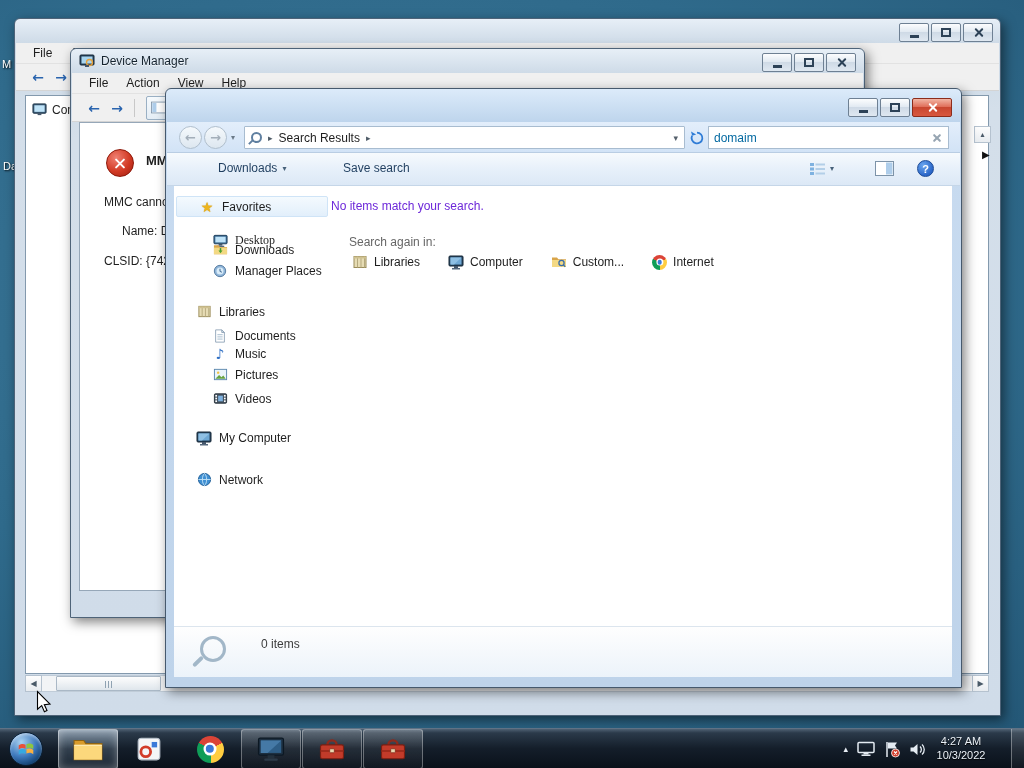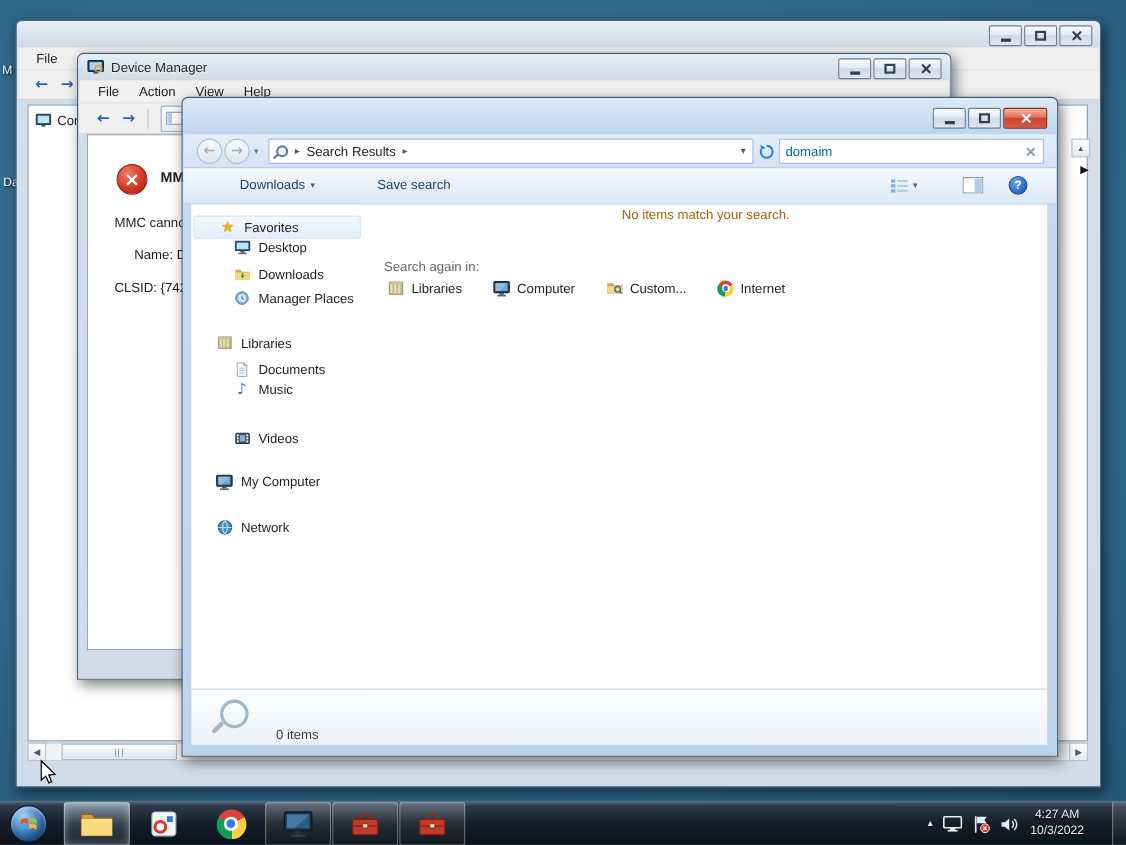--- a/index.html
+++ b/index.html
@@ -76,31 +76,31 @@
 .sw-content{position:absolute;left:8px;right:9px;top:97px;bottom:61px;background:#fff;overflow:hidden;}
 .sidebar{position:absolute;left:0;top:0;bottom:0;width:157px;background:#fff;}
 .sb-row{position:absolute;left:0;width:157px;height:21px;display:flex;align-items:center;gap:7px;white-space:nowrap;}
 .sb-hdr{padding-left:22px;}
 .sb-itm{padding-left:38px;}
 .sb-sel{left:2px;width:152px;background:linear-gradient(#f4fafe,#e2effb);border:1px solid #cfe4f7;border-radius:2px;}
 .sb-ico{width:16px;height:16px;flex:0 0 16px;display:flex;align-items:center;justify-content:center;}
 .star{color:#edb51e;font-size:14px;text-shadow:0 0 1px #b9820a;}
 .note{color:#2f6fc4;font-size:14px;}
 .main{position:absolute;left:157px;right:0;top:0;bottom:0;}
-.emptymsg{position:absolute;left:0;right:0;top:2px;text-align:center;color:#a16207;}
+.emptymsg{position:absolute;left:0;right:0;top:13px;text-align:left;color:#6d28d9;}
 .againlbl{position:absolute;left:18px;top:49px;color:#666;}
 .targets{position:absolute;left:14px;top:64px;display:flex;gap:14px;}
 .target{display:flex;align-items:center;gap:6px;padding:3px 6px;border:1px solid transparent;border-radius:2px;}
 .chrome-ball{position:relative;width:15px;height:15px;border-radius:50%;background:conic-gradient(from -60deg,#db4437 0 120deg,#ffcd40 120deg 240deg,#0f9d58 240deg 360deg);}
 .chrome-ball::before{content:"";position:absolute;left:50%;top:50%;width:48%;height:48%;transform:translate(-50%,-50%);background:#fff;border-radius:50%;}
 .chrome-ball::after{content:"";position:absolute;left:50%;top:50%;width:31%;height:31%;transform:translate(-50%,-50%);background:#3a79d8;border-radius:50%;}
 .sw-status{position:absolute;left:8px;right:9px;bottom:10px;height:51px;background:linear-gradient(#fefefe,#ecf3fa);border-top:1px solid #dce5ee;}
 .bigmag{position:absolute;left:26px;top:9px;width:26px;height:26px;border:3px solid #a2b7c8;border-radius:50%;}
 .bigmag::after{content:"";position:absolute;width:4px;height:13px;background:#a2b7c8;left:-7px;bottom:-9px;transform:rotate(45deg);border-radius:2px;}
-.statustxt{position:absolute;left:77px;top:10px;color:#3c3c3c;margin-top:24px;}
+.statustxt{position:absolute;left:87px;top:10px;color:#3c3c3c;}
 
 
 .taskbar{position:absolute;left:0;right:0;bottom:0;height:40px;background:linear-gradient(#506274 0%,#2b3a4a 10%,#141e2a 50%,#0a111a 100%);border-top:1px solid #607285;z-index:10;}
 .orb{position:absolute;left:9px;top:3px;width:34px;height:34px;border-radius:50%;background:radial-gradient(circle at 35% 28%,#a9d2f2,#3d78bc 48%,#123f6e 78%,#0a2b4e);border:1px solid #0b1f33;display:flex;align-items:center;justify-content:center;box-shadow:inset 0 2px 3px rgba(255,255,255,.5);}
 .tb-items{position:absolute;left:58px;top:0;height:40px;display:flex;gap:1px;}
 .tb-item{width:60px;height:40px;display:flex;align-items:center;justify-content:center;border-radius:3px;}
 .running{background:linear-gradient(rgba(255,255,255,.24),rgba(255,255,255,.07) 50%,rgba(255,255,255,.03));border:1px solid rgba(255,255,255,.34);}
 .activeapp{background:linear-gradient(rgba(220,238,255,.5),rgba(190,220,245,.18) 50%,rgba(160,200,235,.12));border:1px solid rgba(255,255,255,.5);box-shadow:inset 0 0 8px rgba(255,255,255,.35);}
 .tray{position:absolute;right:98px;top:0;height:40px;display:flex;align-items:center;gap:9px;}
 .traychev{color:#e8eef5;font-size:9px;}
@@ -282,21 +282,21 @@
         <span>?</span>
       </div>
   </div>
 
   <div class="sw-content">
     <div class="sidebar">
       <div class="sb-row sb-hdr sb-sel" style="top:10px;">
         <span class="sb-ico star g">★</span>
         <span>Favorites</span>
       </div>
-      <div class="sb-row sb-itm" style="top:28px;">
+      <div class="sb-row sb-itm" style="top:44px;font-family:Liberation Serif, serif;">
         <span class="sb-ico">
             <svg width="15" height="15" viewBox="0 0 16 16">
               <rect x="1" y="2.5" width="14" height="9" rx="1" fill="#3e6d96" stroke="#1d3c58"></rect>
               <rect x="2.5" y="4" width="11" height="6" fill="#bfe3f8"></rect>
               <rect x="6" y="11.5" width="4" height="2" fill="#44566a"></rect>
               <rect x="4" y="13.5" width="8" height="1.5" fill="#55687c"></rect>
             </svg>
           </span>
         <span>Desktop</span>
       </div>
@@ -337,20 +337,30 @@
               <path d="M3 1h7l3 3v11H3z" fill="#fff" stroke="#8ca0b5"></path>
               <path d="M10 1l3 3h-3z" fill="#dce8f2" stroke="#8ca0b5"></path>
               <path d="M5 6.5h6M5 9h6M5 11.5h6" stroke="#9fb6c9"></path>
             </svg>
           </span>
         <span>Documents</span>
       </div>
       <div class="sb-row sb-itm" style="top:157px;">
         <span class="sb-ico note g">♪</span>
         <span>Music</span>
+      </div>
+      <div class="sb-row sb-itm" style="top:178px;">
+        <span class="sb-ico">
+            <svg width="15" height="15" viewBox="0 0 16 16">
+              <rect x="1.5" y="2.5" width="13" height="11" fill="#eaf4fc" stroke="#5b87ad"></rect>
+              <circle cx="5.5" cy="6" r="1.3" fill="#f2c23e"></circle>
+              <path d="M2.5 12.5l4-4 2.5 2.5 2-2 2.5 3.5z" fill="#67a33f"></path>
+            </svg>
+          </span>
+        <span>Pictures</span>
       </div>
       <div class="sb-row sb-itm" style="top:199px;align-items:flex-end;">
         <span class="sb-ico">
             <svg width="15" height="15" viewBox="0 0 16 16">
               <rect x="1.5" y="3" width="13" height="10" rx="1" fill="#44525f" stroke="#27313a"></rect>
               <rect x="2.5" y="4.2" width="1.8" height="1.8" fill="#fff"></rect>
               <rect x="2.5" y="7.1" width="1.8" height="1.8" fill="#fff"></rect>
               <rect x="2.5" y="10" width="1.8" height="1.8" fill="#fff"></rect>
               <rect x="11.7" y="4.2" width="1.8" height="1.8" fill="#fff"></rect>
               <rect x="11.7" y="7.1" width="1.8" height="1.8" fill="#fff"></rect>

